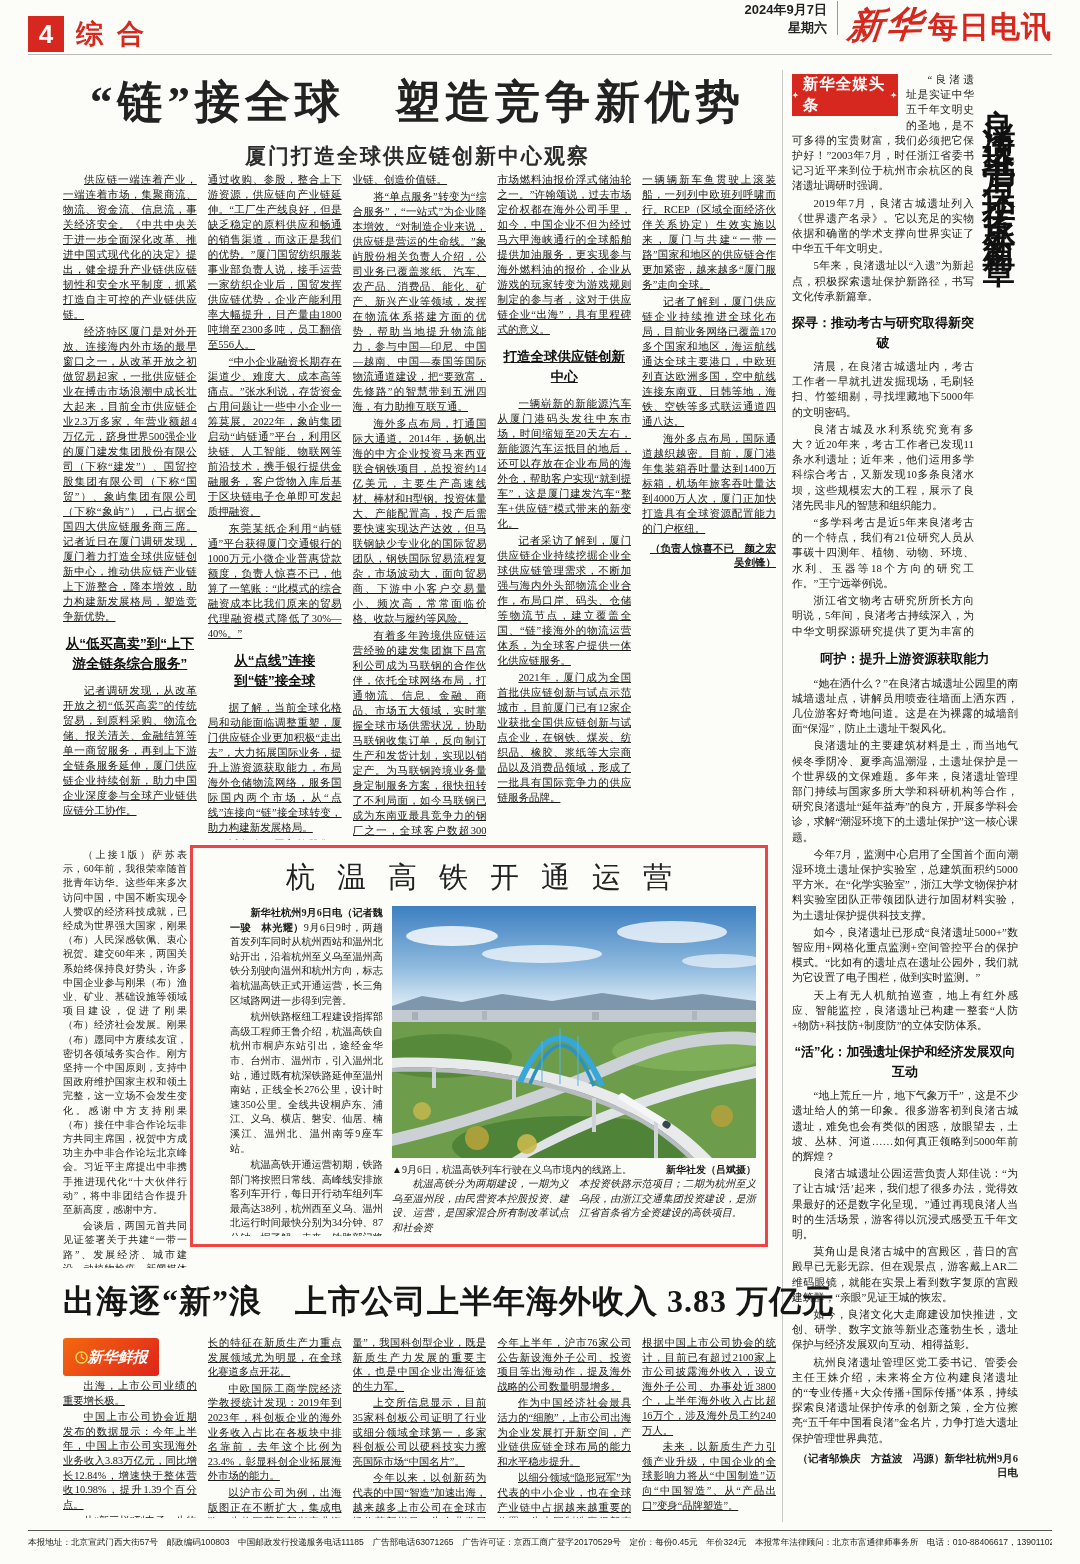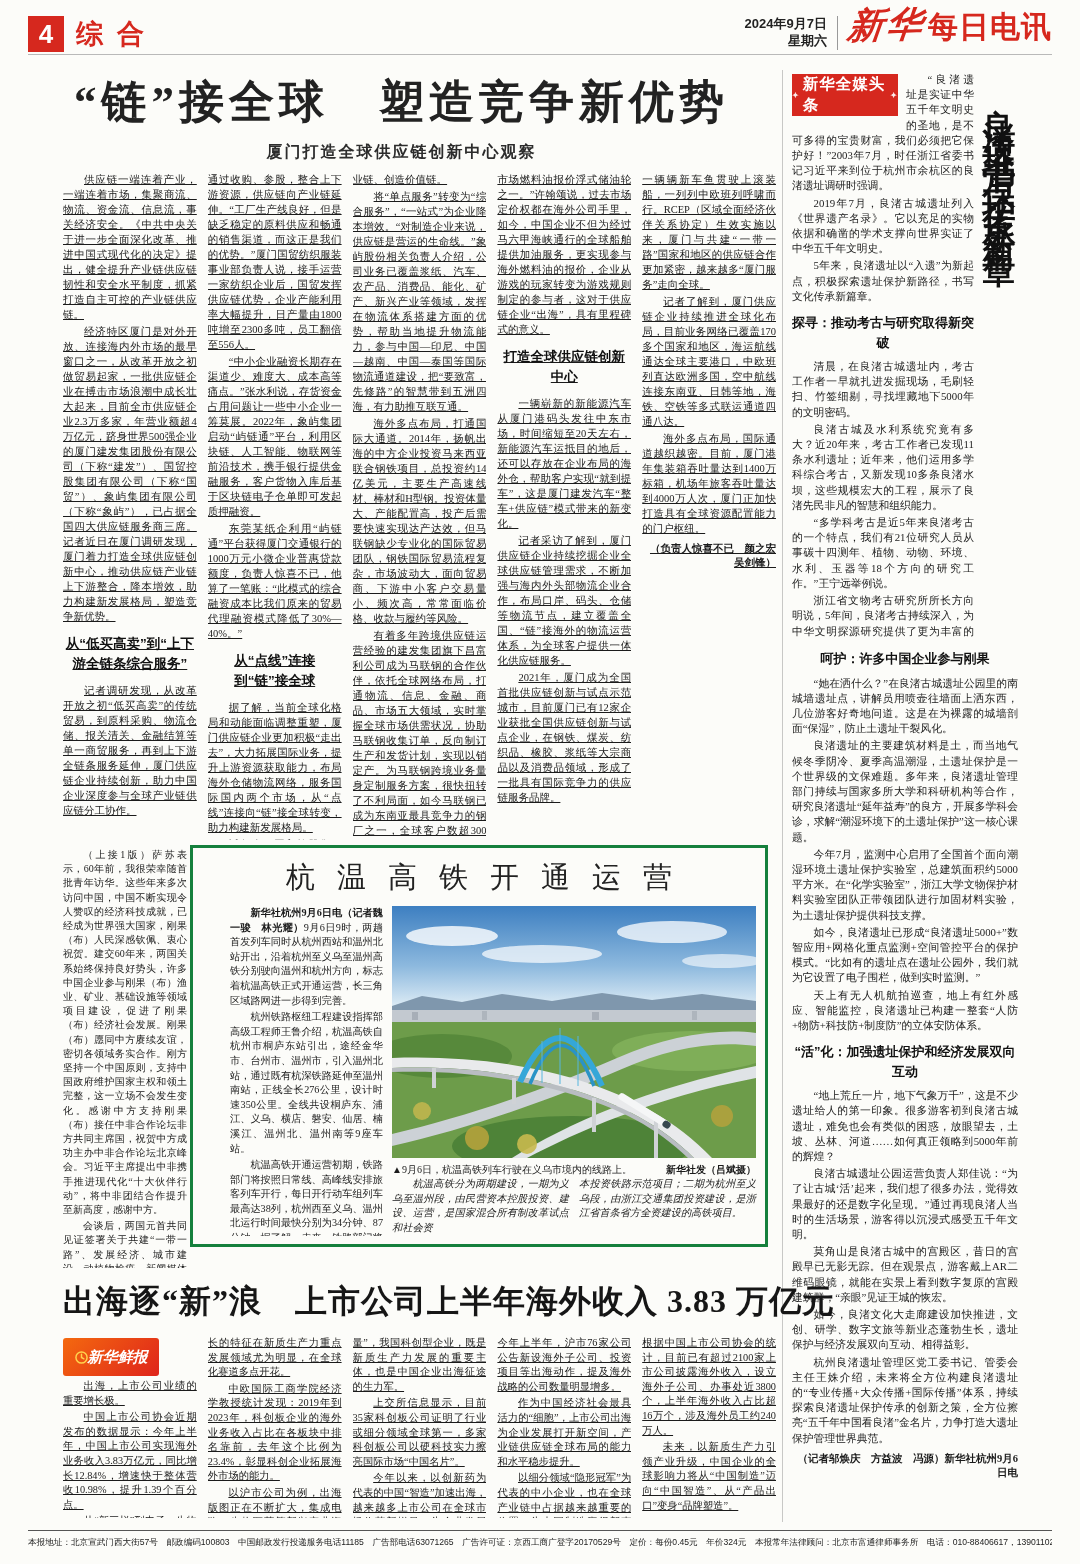--- a/index.html
+++ b/index.html
@@ -7,46 +7,46 @@
         font-family:"Liberation Serif","DejaVu Serif",serif;color:#1b1b1b;overflow:hidden;}
   
   .hdr{position:absolute;left:28px;right:28px;top:8px;height:46px;border-bottom:1.5px solid #b9b9b9;
        display:flex;align-items:flex-end;justify-content:space-between;}
   .hdr-left{display:flex;align-items:center;gap:12px;padding-bottom:2px;}
   .pageno{width:36px;height:36px;background:var(--accent);color:#fff;font-weight:700;
           font-size:26px;display:flex;align-items:center;justify-content:center;
           font-family:"Liberation Sans",sans-serif;}
   .section{color:var(--accent);font-size:27px;font-weight:700;letter-spacing:14px;
            font-family:"Liberation Sans",sans-serif;}
-  .hdr-right{display:flex;align-items:flex-end;gap:10px;padding-bottom:4px;}
+  .hdr-right{display:flex;align-items:flex-start;gap:10px;padding-bottom:4px;}
   .dateblk{text-align:right;font-family:"Liberation Sans",sans-serif;font-size:13px;
            font-weight:700;line-height:1.35;color:#222;}
   .hdr-div{width:1px;height:34px;background:#999;}
   .masthead{color:var(--accent);white-space:nowrap;}
   .mast-script{display:inline-block;font-size:36px;font-weight:700;font-style:italic;
                transform:skewX(-8deg) rotate(-2deg);letter-spacing:2px;}
   .mast-rest{font-size:30px;font-weight:700;font-family:"Liberation Sans",sans-serif;letter-spacing:1px;}
   
-  .main-hl{position:absolute;left:45px;top:72px;width:713px;text-align:center;}
+  .main-hl{position:absolute;left:61px;top:72px;width:713px;text-align:center;}
   .main-hl h1{margin:0;font-size:45px;letter-spacing:5px;color:#222;font-weight:700;}
-  .main-hl h2{margin:10px 0 0;font-size:16px;font-weight:700;color:#2c2c2c;
+  .main-hl h2{margin:10px 0 0;font-size:21px;font-weight:700;color:#2c2c2c;
               font-family:"Liberation Sans",sans-serif;letter-spacing:2px;}
   .topcols{position:absolute;left:63px;top:172px;width:713px;height:668px;display:flex;gap:11px;overflow:hidden;}
   .col{width:134px;height:100%;overflow:hidden;text-decoration:underline;}
   .para{margin:0 0 2px;font-size:10.5px;line-height:15px;text-align:justify;text-indent:2em;}
   .cont{text-indent:0;}
   .subhead{font-family:"Liberation Sans",sans-serif;font-weight:700;font-size:13.5px;
            line-height:1.5;text-align:center;margin:10px 2px 8px;color:#111;}
   .byline{text-align:right;font-weight:700;font-size:10.5px;margin-top:6px;}
   
   .contcol{position:absolute;left:63px;top:848px;width:124px;height:420px;overflow:hidden;}
   .contcol .para{font-size:10px;line-height:14.2px;}
   
   .redbox{position:absolute;left:190px;top:845px;width:578px;height:402px;
-          border:3px solid #15803d;background:#fcfcf9;box-sizing:border-box;padding:6px 9px;}
+          border:3px solid #ef4444;background:#fcfcf9;box-sizing:border-box;padding:6px 9px;}
   .redbox h3{margin:4px 0 8px;text-align:center;font-size:29px;font-weight:400;
              letter-spacing:22px;color:#222;text-indent:22px;}
   .rb-body{display:flex;gap:9px;height:330px;}
   .rb-left{width:181px;height:100%;overflow:hidden;margin-left:28px;}
   .rb-left .para{font-size:10.2px;line-height:14.6px;}
   .rb-right{width:364px;display:flex;flex-direction:column;}
   .photo{width:364px;height:252px;display:block;}
   .caption{display:flex;justify-content:space-between;align-items:baseline;
            font-size:10px;margin-top:5px;line-height:1.4;}
   .caption .credit{font-weight:700;white-space:nowrap;}
@@ -228,21 +228,21 @@
     <p class="para">“良渚遗址是实证中华五千年文明史的圣地，是不可多得的宝贵财富，我们必须把它保护好！”2003年7月，时任浙江省委书记习近平来到位于杭州市余杭区的良渚遗址调研时强调。</p>
         <p class="para">2019年7月，良渚古城遗址列入《世界遗产名录》。它以充足的实物依据和确凿的学术支撑向世界实证了中华五千年文明史。</p>
         <p class="para">5年来，良渚遗址以“入遗”为新起点，积极探索遗址保护新路径，书写文化传承新篇章。</p>
         <div class="subhead">探寻：推动考古与研究取得新突破</div>
         <p class="para">清晨，在良渚古城遗址内，考古工作者一早就扎进发掘现场，毛刷轻扫、竹签细剔，寻找埋藏地下5000年的文明密码。</p>
         <p class="para">良渚古城及水利系统究竟有多大？近20年来，考古工作者已发现11条水利遗址；近年来，他们运用多学科综合考古，又新发现10多条良渚水坝，这些规模宏大的工程，展示了良渚先民非凡的智慧和组织能力。</p>
         <p class="para">“多学科考古是近5年来良渚考古的一个特点，我们有21位研究人员从事碳十四测年、植物、动物、环境、水利、玉器等18个方向的研究工作。”王宁远举例说。</p>
         <p class="para">浙江省文物考古研究所所长方向明说，5年间，良渚考古持续深入，为中华文明探源研究提供了更为丰富的实证材料。</p>
       </div>
     <div class="sb-lower">
-        <div class="subhead">呵护：许多中国企业参与刚果</div>
+        <div class="subhead">呵护：提升上游资源获取能力</div>
         <p class="para">“她在洒什么？”在良渚古城遗址公园里的南城墙遗址点，讲解员用喷壶往墙面上洒东西，几位游客好奇地问道。这是在为裸露的城墙剖面“保湿”，防止土遗址干裂风化。</p>
         <p class="para">良渚遗址的主要建筑材料是土，而当地气候冬季阴冷、夏季高温潮湿，土遗址保护是一个世界级的文保难题。多年来，良渚遗址管理部门持续与国家多所大学和科研机构等合作，研究良渚遗址“延年益寿”的良方，开展多学科会诊，求解“潮湿环境下的土遗址保护”这一核心课题。</p>
         <p class="para">今年7月，监测中心启用了全国首个面向潮湿环境土遗址保护实验室，总建筑面积约5000平方米。在“化学实验室”，浙江大学文物保护材料实验室团队正带领团队进行加固材料实验，为土遗址保护提供科技支撑。</p>
         <p class="para">如今，良渚遗址已形成“良渚遗址5000+”数智应用+网格化重点监测+空间管控平台的保护模式。“比如有的遗址点在遗址公园外，我们就为它设置了电子围栏，做到实时监测。”</p>
         <p class="para">天上有无人机航拍巡查，地上有红外感应、智能监控，良渚遗址已构建一整套“人防+物防+科技防+制度防”的立体安防体系。</p>
         <div class="subhead">“活”化：加强遗址保护和经济发展双向互动</div>
         <p class="para">“地上荒丘一片，地下气象万千”，这是不少遗址给人的第一印象。很多游客初到良渚古城遗址，难免也会有类似的困惑，放眼望去，土坡、丛林、河道……如何真正领略到5000年前的辉煌？</p>
         <p class="para">良渚古城遗址公园运营负责人郑佳说：“为了让古城‘活’起来，我们想了很多办法，觉得效果最好的还是数字化呈现。”通过再现良渚人当时的生活场景，游客得以沉浸式感受五千年文明。</p>
         <p class="para">莫角山是良渚古城中的宫殿区，昔日的宫殿早已无影无踪。但在观景点，游客戴上AR二维码眼镜，就能在实景上看到数字复原的宫殿建筑群，“亲眼”见证王城的恢宏。</p>
         <p class="para">如今，良渚文化大走廊建设加快推进，文创、研学、数字文旅等新业态蓬勃生长，遗址保护与经济发展双向互动、相得益彰。</p>

